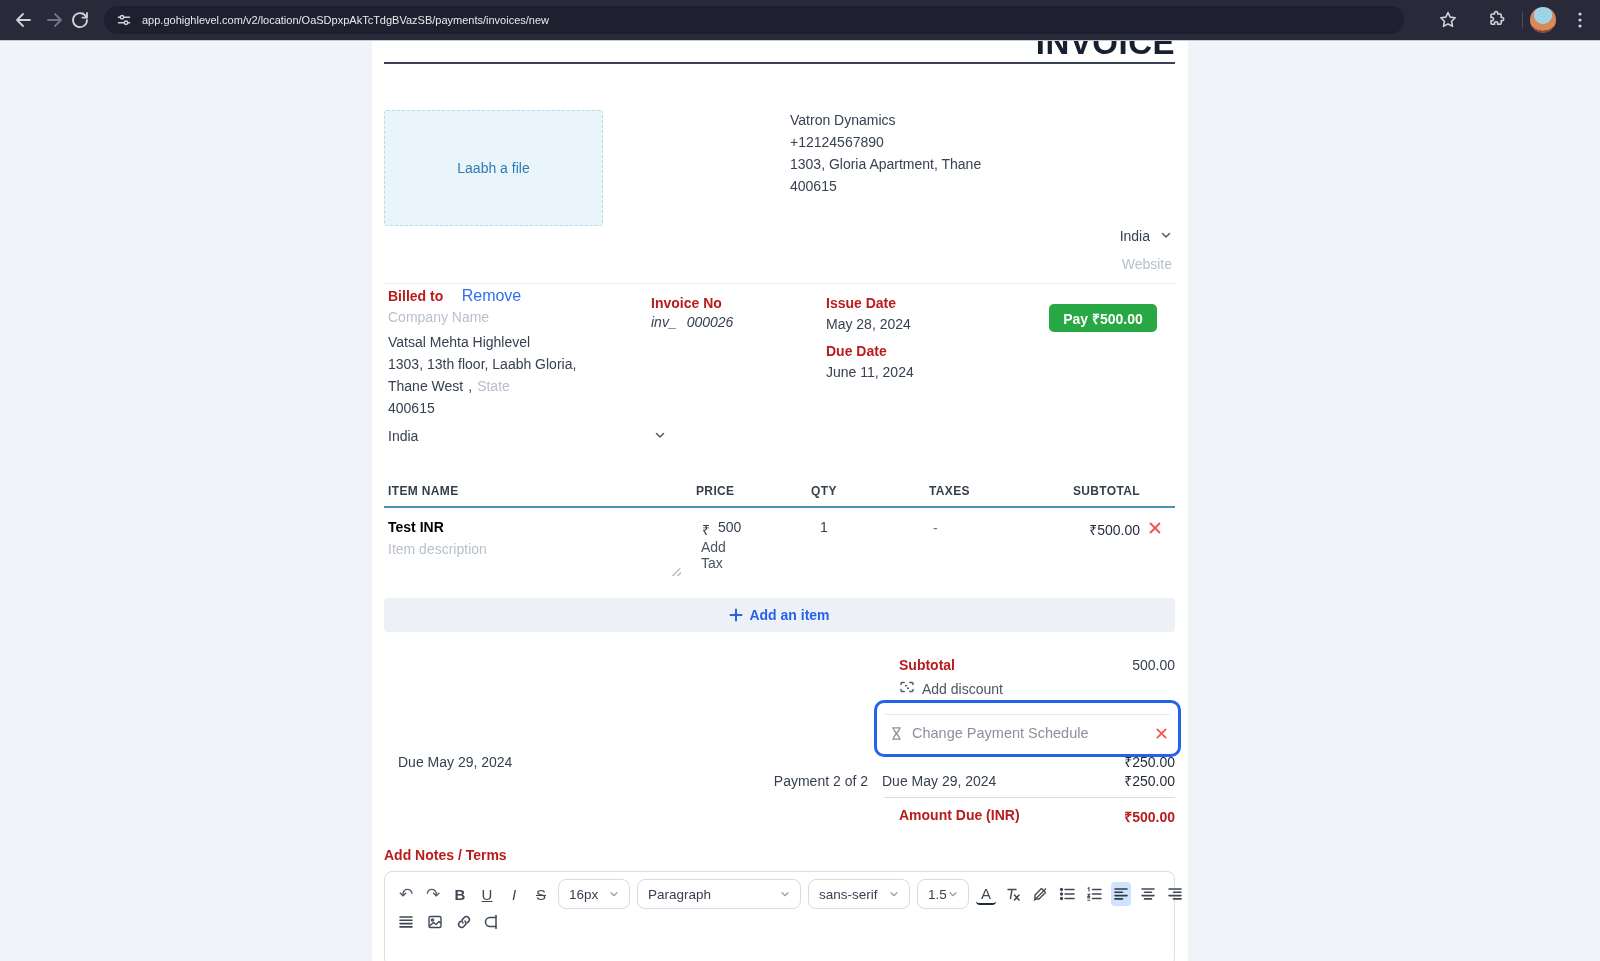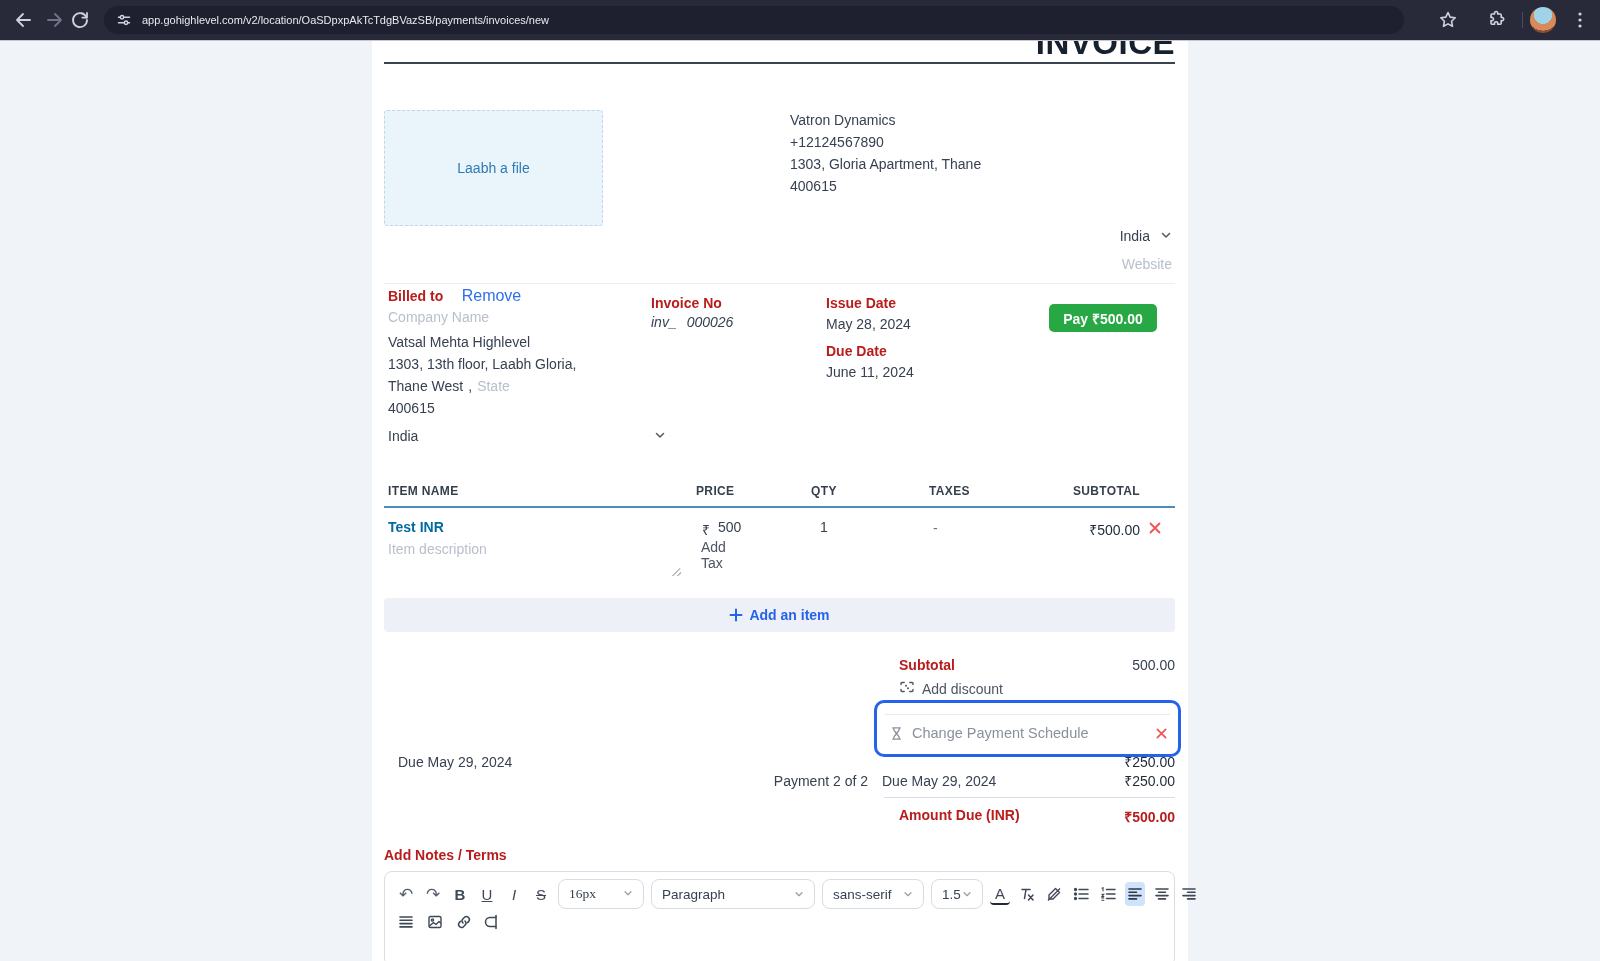--- a/index.html
+++ b/index.html
@@ -188,21 +188,21 @@
   <button class="abs" style="left:1049px;top:304px;width:108px;height:28px;background:#28a745;border:none;border-radius:5px;color:#fff;font-weight:bold;font-size:14px;font-family:'Liberation Sans',sans-serif;cursor:pointer;">Pay ₹500.00</button>
 
   <div class="th" style="left:388px;">ITEM NAME</div>
   <div class="th" style="left:696px;">PRICE</div>
   <div class="th" style="left:811px;">QTY</div>
   <div class="th" style="left:929px;">TAXES</div>
   <div class="th" style="left:1040px;width:100px;text-align:right;">SUBTOTAL</div>
   <div class="thead-rule"></div>
 
   <div class="abs" style="left:0;top:0;">
-    <input class="ghost abs" style="left: 388px; top: 519px; width: 260px; font-weight: bold; color: #0369a1;" value="Test INR">
+    <input class="ghost abs" style="left: 388px; top: 519px; width: 260px; font-weight: bold; color: #000000;" value="Test INR">
     <input class="ghost abs" style="left: 388px; top: 541px; width: 280px;" placeholder="Item description">
     <div class="resize-handle">
       <i style="left:0px;top:7px;width:12px;"></i>
         <i style="left:4px;top:9px;width:10px;"></i>
     </div>
     <span class="abs txt" style="left:702px;top:520px;">₹</span>
     <input class="ghost abs" style="left: 718px; top: 519px; width: 50px;" value="500">
     <div class="abs txt" style="left:701px;top:539px;color:#4b5563;cursor:pointer;">Add Tax</div>
     <input class="ghost abs" style="left: 820px; top: 519px; width: 34px;" value="1">
     <div class="abs txt" style="left:933px;top:520px;color:#6b7280;">-</div>
@@ -272,21 +272,21 @@
       <div class="tbtn">
           <span class="glyph">↶</span>
         </div>
       <div class="tbtn">
           <span class="glyph">↷</span>
         </div>
       <div class="tbtn" style="font-weight:bold;">B</div>
       <div class="tbtn" style="text-decoration:underline;">U</div>
       <div class="tbtn" style="font-style:italic;">I</div>
       <div class="tbtn" style="text-decoration:line-through;">S</div>
-      <div class="tsel" style="width:86px;font-family:Liberation Serif, serif;">
+      <div class="tsel" style="width:72px;">
         <span>16px</span>
         <span class="chev" style="color:#9aa2ad;"><svg width="10" height="10" viewBox="0 0 12 12" fill="none" stroke="currentColor" stroke-width="1.6" stroke-linecap="round" stroke-linejoin="round">
               <path d="M2.5 4.5 L6 8 L9.5 4.5"></path>
             </svg></span>
       </div>
       <div class="tsel" style="width:164px;">
         <span>Paragraph</span>
         <span class="chev" style="color:#9aa2ad;"><svg width="10" height="10" viewBox="0 0 12 12" fill="none" stroke="currentColor" stroke-width="1.6" stroke-linecap="round" stroke-linejoin="round">
               <path d="M2.5 4.5 L6 8 L9.5 4.5"></path>
             </svg></span>

